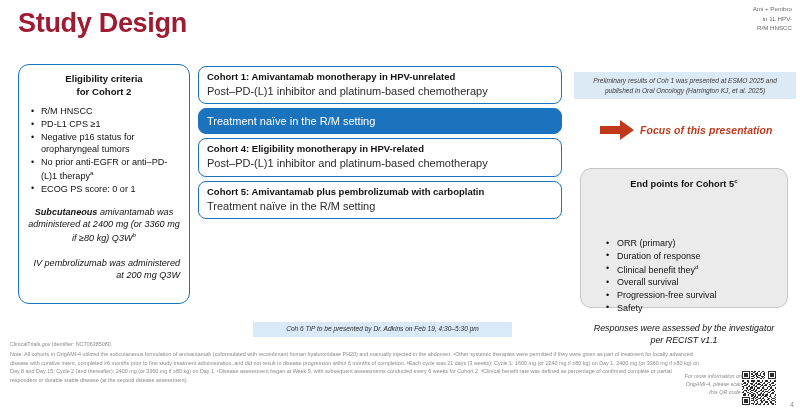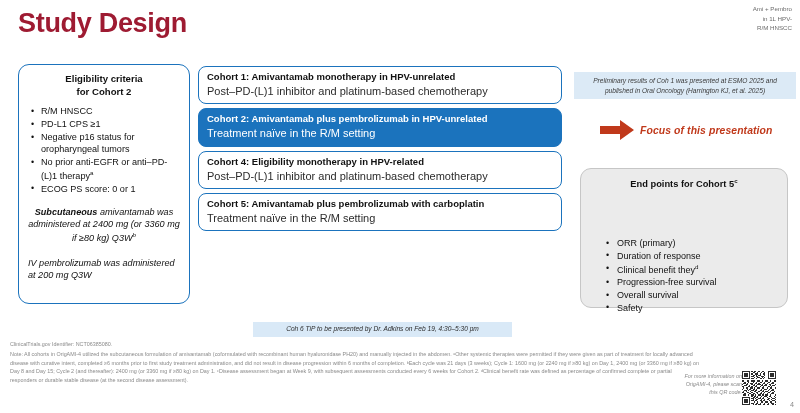--- a/index.html
+++ b/index.html
@@ -43,21 +43,21 @@
   .elig-list li::before {
     content: "\2022"; position: absolute; left: 0px; top: -0.5px; font-size: 9px;
   }
   .sup { font-size: 6.2px; vertical-align: super; }
   .elig-note {
     margin-top: 11px; text-align: center; font-style: italic;
     font-size: 9.1px; line-height: 1.38; color: #111;
   }
   .elig-note b { font-weight: bold; }
   .elig-note2 {
-    margin-top: 12px; text-align: left; font-style: italic;
+    margin-top: 12px; text-align: right; font-style: italic;
     font-size: 9.1px; line-height: 1.38; color: #111;
   }
 
   
   .cohorts { position: absolute; left: 198px; top: 66px; width: 364px; }
   .cohort {
     border: 1.3px solid #1b73bd; background: #fff;
     padding: 4px 8px 5px 8px; margin-bottom: 4px; border-radius: 8px;
   }
   .cohort .c-head { font-size: 9.5px; font-weight: bold; color: #111; line-height: 1.3; }
@@ -153,21 +153,20 @@
     </div>
     <div class="elig-note2">IV pembrolizumab was administered at 200 mg Q3W</div>
   </div>
 
   <div class="cohorts">
     <div class="cohort">
       <div class="c-head">Cohort 1: Amivantamab monotherapy in HPV-unrelated</div>
       <div class="c-sub">Post–PD-(L)1 inhibitor and platinum-based chemotherapy</div>
     </div>
     <div class="cohort hl">
-      <div class="c-head">Cohort 2: Amivantamab plus pembrolizumab in HPV-unrelated</div>
       <div class="c-sub">Treatment naïve in the R/M setting</div>
     </div>
     <div class="cohort">
       <div class="c-head">Cohort 4: Eligibility monotherapy in HPV-related</div>
       <div class="c-sub">Post–PD-(L)1 inhibitor and platinum-based chemotherapy</div>
     </div>
     <div class="cohort">
       <div class="c-head">Cohort 5: Amivantamab plus pembrolizumab with carboplatin</div>
       <div class="c-sub">Treatment naïve in the R/M setting</div>
     </div>
@@ -183,24 +182,25 @@
     </svg>
     <span class="focus-text">Focus of this presentation</span>
   </div>
 
   <div class="endpoints">
     <div class="ep-title"><span>End points for Cohort 5</span><span class="sup">c</span></div>
     <ul class="ep-list">
       <li><span>ORR (primary)</span></li>
       <li><span>Duration of response</span></li>
       <li><span>Clinical benefit they</span><span class="sup">d</span></li>
+      <li><span>Overall survival</span></li>
       <li><span>Progression-free survival</span></li>
-      <li><span>Overall survival</span></li>
       <li><span>Safety</span></li>
     </ul>
+    <div class="ep-note">Responses were assessed by the investigator per RECIST v1.1</div>
   </div>
 
   <div class="foot">
     <div class="l1">ClinicalTrials.gov Identifier: NCT06385080.</div>
     <div>Note: All cohorts in OrigAMI-4 utilized the subcutaneous formulation of amivantamab (coformulated with recombinant human hyaluronidase PH20) and manually injected in the abdomen. ᵃOther systemic therapies were permitted if they were given as part of treatment for locally advanced disease with curative intent, completed ≥6 months prior to first study treatment administration, and did not result in disease progression within 6 months of completion. ᵇEach cycle was 21 days (3 weeks); Cycle 1: 1600 mg (or 2240 mg if ≥80 kg) on Day 1, 2400 mg (or 3360 mg if ≥80 kg) on Day 8 and Day 15; Cycle 2 (and thereafter): 2400 mg (or 3360 mg if ≥80 kg) on Day 1. ᶜDisease assessment began at Week 9, with subsequent assessments conducted every 6 weeks for Cohort 2. ᵈClinical benefit rate was defined as percentage of confirmed complete or partial responders or durable stable disease (at the second disease assessment).</div>
   </div>
 
   <div class="qr-note">For more information on OrigAMI-4, please scan this QR code.</div>
 
   <svg class="qr" viewBox="0 0 29 29" shape-rendering="crispEdges">

